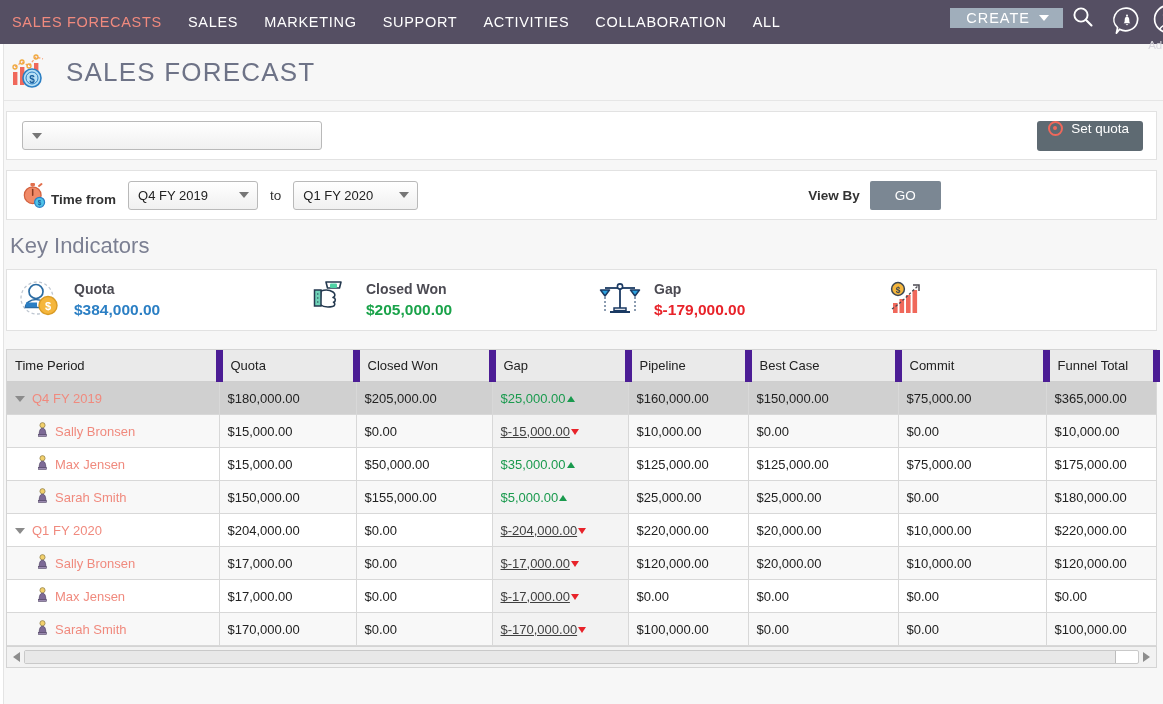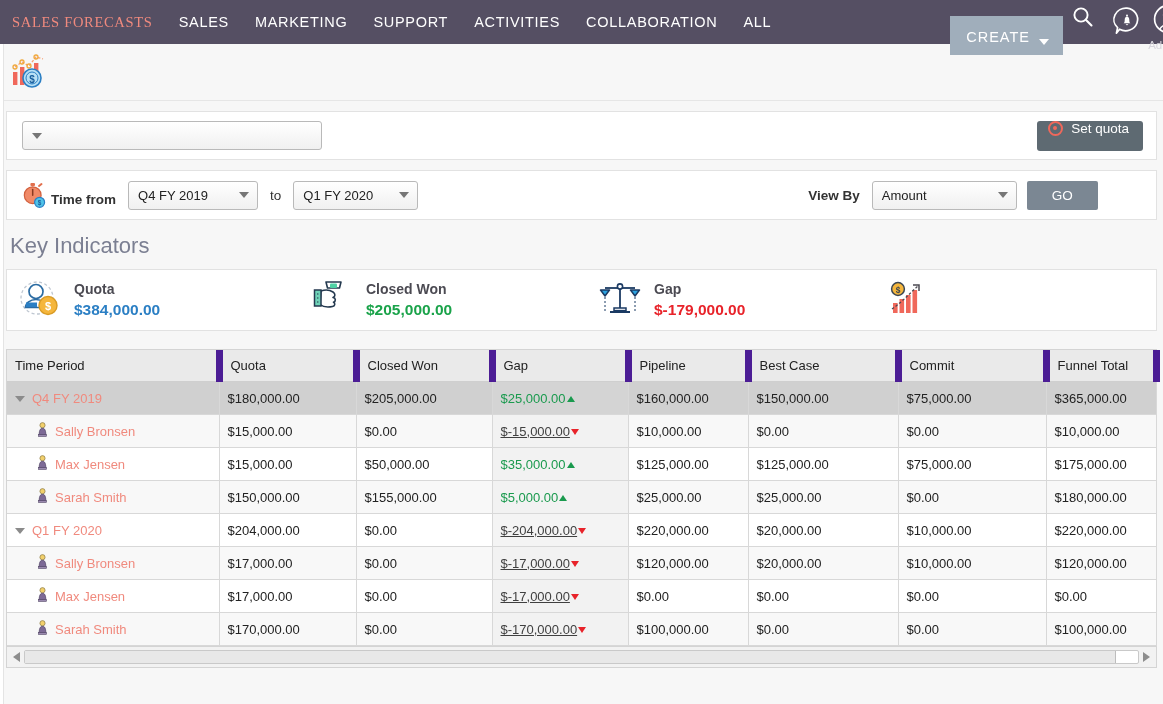--- a/index.html
+++ b/index.html
@@ -21,41 +21,41 @@
     white-space: nowrap;
   }
   .nav-item {
     color: #ffffff;
     font-size: 14.5px;
     letter-spacing: 0.7px;
     margin-right: 26px;
     text-transform: uppercase;
     cursor: pointer;
   }
-  .nav-item.active { color: #f08a7e; font-family: Liberation Serif, serif; }
+  .nav-item.active { color: #f08a7e; }
 
   .nav-right {
     position: absolute;
     right: 0; top: 0;
     height: 44px;
     display: flex;
     align-items: flex-start;
   }
   .create-btn {
     background: #a0aebb;
     color: #ffffff;
     font-size: 14.5px;
     letter-spacing: 1px;
     padding: 9px 14px 10px 16px;
     display: flex;
-    align-items: flex-end;
+    align-items: center;
     gap: 9px;
     cursor: pointer;
-    margin-top: 16px;
-    height: 39px;
+    margin-top: 8px;
+    height: 20px;
   }
   .caret-down {
     width: 0; height: 0;
     border-left: 5px solid transparent;
     border-right: 5px solid transparent;
     border-top: 6px solid #ffffff;
     display: inline-block;
   }
   .nav-icon-wrap {
     padding: 0 9px;
@@ -385,20 +385,21 @@
       <polyline points="5,17 12,12 19,16 26,7 33,9" fill="none" stroke="#f7a072" stroke-width="1.3" stroke-dasharray="2.5,1.8"></polyline>
       <circle cx="5" cy="17" r="2" fill="none" stroke="#f0a93b" stroke-width="1.3"></circle>
       <circle cx="12" cy="12" r="2" fill="none" stroke="#f0a93b" stroke-width="1.3"></circle>
       <circle cx="19" cy="16" r="2" fill="none" stroke="#f0a93b" stroke-width="1.3"></circle>
       <circle cx="26" cy="7" r="2" fill="none" stroke="#f0a93b" stroke-width="1.3"></circle>
       <circle cx="22" cy="28" r="9" fill="#b8e0f5" stroke="#2b7fc4" stroke-width="1.6"></circle>
       <circle cx="22" cy="28" r="6" fill="none" stroke="#2b7fc4" stroke-width="1"></circle>
       <text x="22" y="32.5" font-size="10" font-weight="bold" fill="#1a5f9e" text-anchor="middle" font-family="'Liberation Sans', sans-serif">$</text>
     </svg>
   </span>
+  <span class="page-title">SALES FORECAST</span>
 </div>
 
 <div class="panel">
   <div class="panel-row1">
     <div class="select-box" style="width:300px;height:29px;">
       <span class="tri"></span>
     </div>
     <div class="setquota-btn">
       <span class="target-ico"></span>
       <span>Set quota</span>
@@ -427,24 +428,20 @@
 
     <span class="lbl-normal" style="margin:0 12px;">to</span>
 
     <div class="select-box sel-w2">
       <span>Q1 FY 2020</span>
       <span class="tri"></span>
     </div>
 
     <span class="lbl" style="margin-left:390px;">View By</span>
 
-    <div class="select-box sel-w3" style="margin-left:12px;">
-      <span>Amount</span>
-      <span class="tri"></span>
-    </div>
 
     <div class="go-btn" style="margin-left:10px;">
       <span>GO</span>
     </div>
   </div>
 </div>
 
 <div class="ki-title">Key Indicators</div>
 <div class="ki-panel">
 

